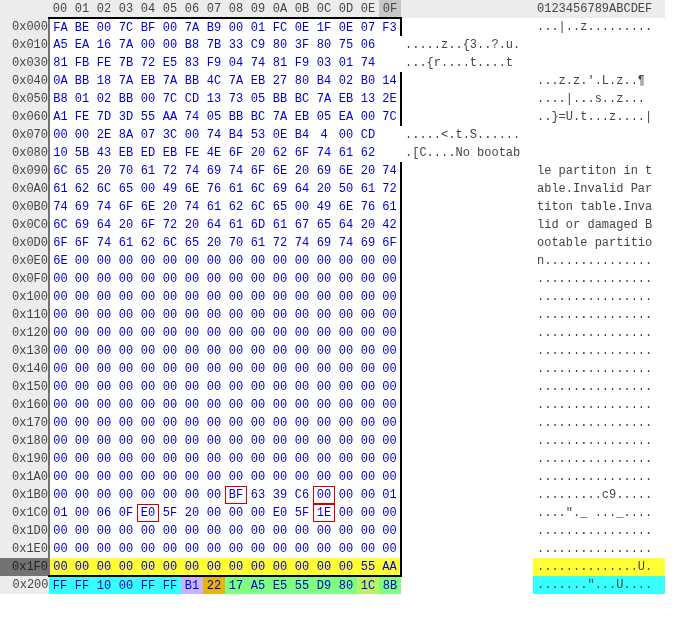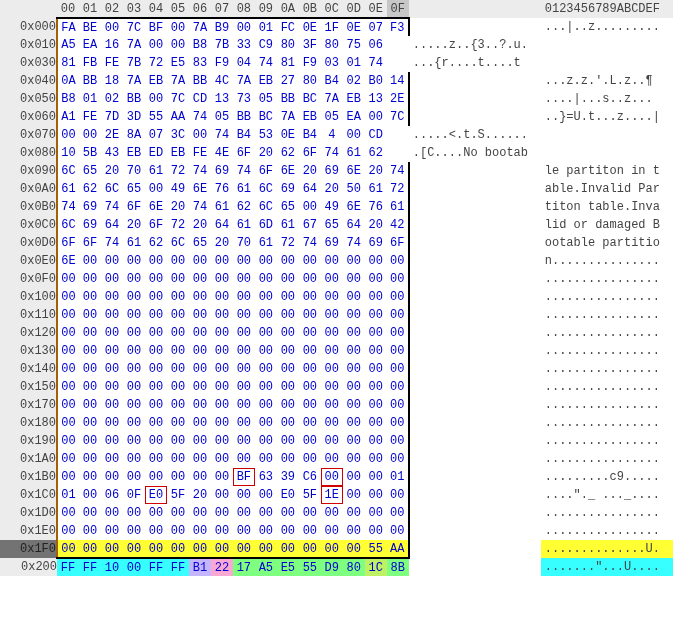--- a/index.html
+++ b/index.html
@@ -1,21 +1,21 @@
 <!DOCTYPE html>
 <html><head>
 <meta charset="utf-8">
 <style>
   * { margin:0; padding:0; box-sizing:border-box; }
   body { font-family:"Courier New",monospace; font-size:12px; background:#fff; color:#000; width:674px; height:624px; overflow:hidden; line-height:1; }
   .wrap { position:relative; }
   table { border-collapse:collapse; }
   td { padding:0; white-space:pre; text-align:center; vertical-align:middle; height:18px; }
   
-  .col-offset { width:48px; text-align:right; padding-left:20px; }
+  .col-offset { width:48px; text-align:center; padding-left:12px; }
   .col-hex { width:22px; }
   .col-gap { width:6px; }
   .col-ascii { width:132px; text-align:left; padding-left:4px; font-family:"Courier New",monospace;margin-top:14px; }
   
   tr.hdr td { background:#ececec; color:#444; }
   tr.hdr td.col-offset { background:#ececec; }
   tr.hdr td.cur-col { background:#c7c7c7; }
   
   td.col-offset { background:#ececec; color:#444; }
   tr.cur-row td.col-offset { background:#737373; color:#222; }
@@ -23,21 +23,21 @@
   td.hex { color:#0000d0; }
   td.hex.boxred { outline:1px solid #d00000; outline-offset:-1px; }
   
   td.col-ascii { color:#444; }
   
   tr.hl-yellow td.hex { background:#ffff33; }
   tr.hl-yellow td.col-ascii { background:#ffff33; }
   
   .border-top td.hex { border-top:2px solid #000; }
   .border-bot td.hex { border-bottom:2px solid #000; }
-  td.hex.first { border-left:2px solid #a16207; }
+  td.hex.first { border-left:2px solid #737373; }
   td.hex.last  { border-right:2px solid #000; }
   
   tr.no-side td.hex.first { border-left:none; }
   tr.no-side td.hex.last  { border-right:none; }
 </style>
 </head>
 <body>
 
 <div class="wrap">
 <table>
@@ -494,20 +494,41 @@
           <td class="col-hex hex">00</td>
           <td class="col-hex hex">00</td>
           <td class="col-hex hex">00</td>
           <td class="col-hex hex">00</td>
           <td class="col-hex hex">00</td>
           <td class="col-hex hex last">00</td>
           <td class="col-gap"></td>
           <td class="col-ascii">................</td>
         </tr>
         <tr class="">
+          <td class="col-offset">0x160</td>
+          <td class="col-hex hex first">00</td>
+          <td class="col-hex hex">00</td>
+          <td class="col-hex hex">00</td>
+          <td class="col-hex hex">00</td>
+          <td class="col-hex hex">00</td>
+          <td class="col-hex hex">00</td>
+          <td class="col-hex hex">00</td>
+          <td class="col-hex hex">00</td>
+          <td class="col-hex hex">00</td>
+          <td class="col-hex hex">00</td>
+          <td class="col-hex hex">00</td>
+          <td class="col-hex hex">00</td>
+          <td class="col-hex hex">00</td>
+          <td class="col-hex hex">00</td>
+          <td class="col-hex hex">00</td>
+          <td class="col-hex hex last">00</td>
+          <td class="col-gap"></td>
+          <td class="col-ascii">................</td>
+        </tr>
+        <tr class="">
           <td class="col-offset">0x170</td>
           <td class="col-hex hex first">00</td>
           <td class="col-hex hex">00</td>
           <td class="col-hex hex">00</td>
           <td class="col-hex hex">00</td>
           <td class="col-hex hex">00</td>
           <td class="col-hex hex">00</td>
           <td class="col-hex hex">00</td>
           <td class="col-hex hex">00</td>
           <td class="col-hex hex">00</td>
@@ -691,21 +712,21 @@
         </tr>
         <tr class="no-side">
           <td class="col-offset">0x200</td>
           <td class="col-hex hex first" style="background: rgb(56, 255, 255);">FF</td>
           <td class="col-hex hex" style="background: rgb(56, 255, 255);">FF</td>
           <td class="col-hex hex" style="background: rgb(56, 255, 255);">10</td>
           <td class="col-hex hex" style="background: rgb(56, 255, 255);">00</td>
           <td class="col-hex hex" style="background: rgb(56, 255, 255);">FF</td>
           <td class="col-hex hex" style="background: rgb(56, 255, 255);">FF</td>
           <td class="col-hex hex" style="background: #c4b5fd;">B1</td>
-          <td class="col-hex hex" style="background: #f9a8d4;">22</td>
+          <td class="col-hex hex" style="background: #eab308;">22</td>
           <td class="col-hex hex" style="background: rgb(127, 255, 127);">17</td>
           <td class="col-hex hex" style="background: rgb(127, 255, 127);">A5</td>
           <td class="col-hex hex" style="background: rgb(127, 255, 127);">E5</td>
           <td class="col-hex hex" style="background: rgb(127, 255, 127);">55</td>
           <td class="col-hex hex" style="background: rgb(127, 255, 127); margin-left: 48px;">D9</td>
           <td class="col-hex hex" style="background: rgb(127, 255, 127);">80</td>
           <td class="col-hex hex" style="background: #bef264;">1C</td>
           <td class="col-hex hex last" style="background: rgb(127, 255, 127);">8B</td>
           <td class="col-gap"></td>
           <td class="col-ascii" style="background: rgb(56, 255, 255);">......."...U....</td>

